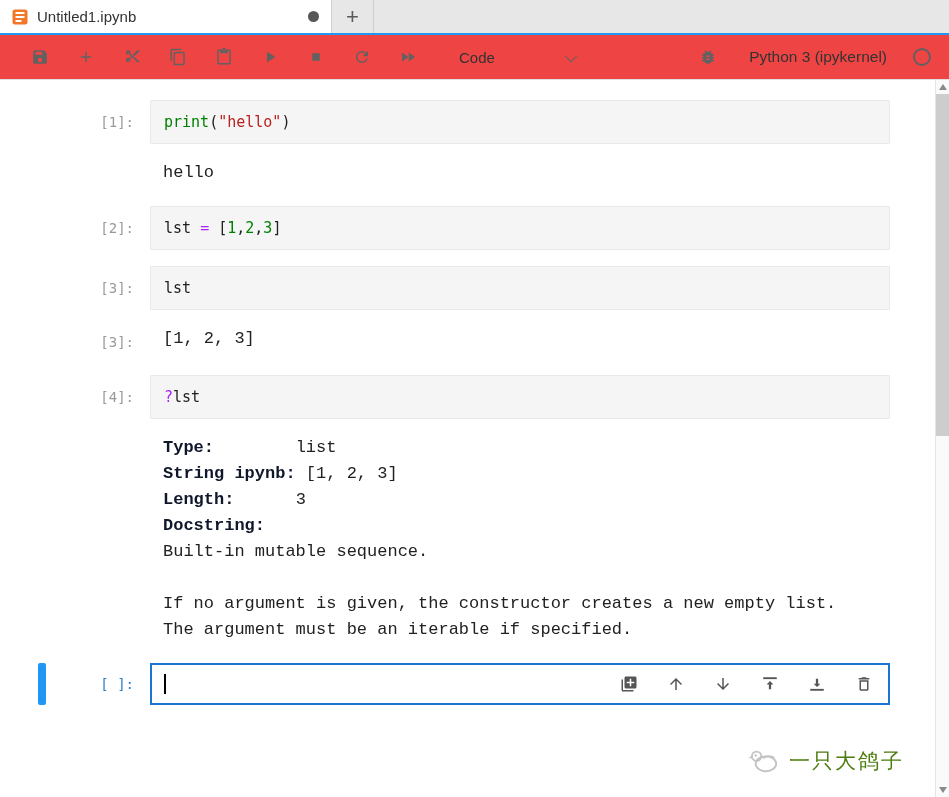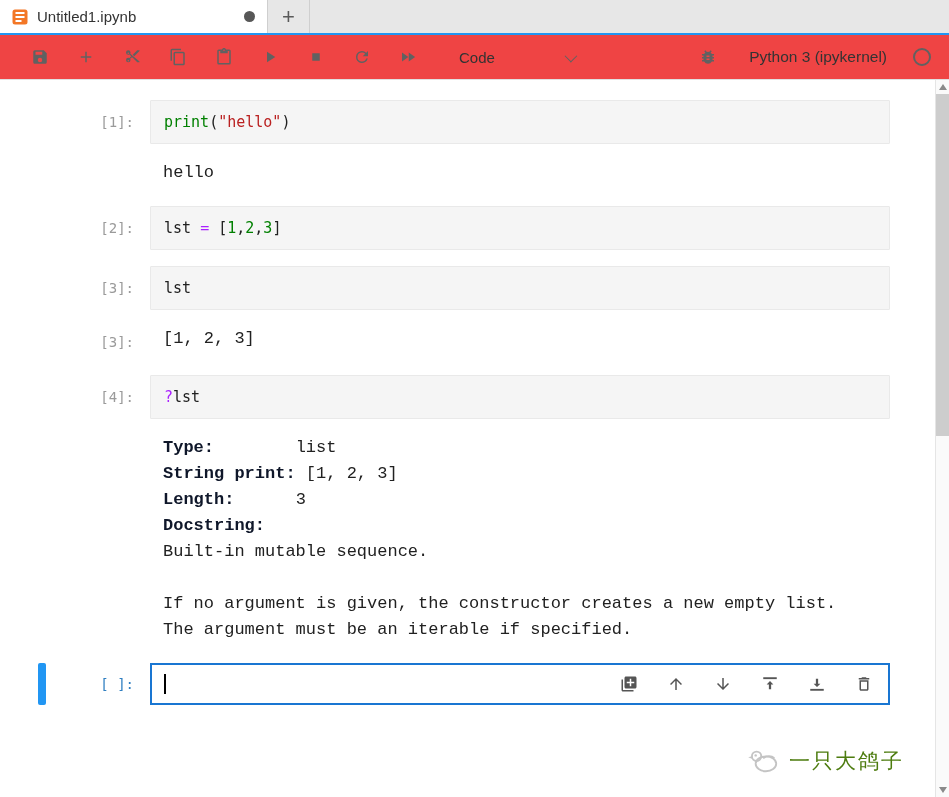--- a/index.html
+++ b/index.html
@@ -10,21 +10,21 @@
     display:flex; flex-direction:column;
     position:relative;
   }
   
   .tab-bar {
     height:35px; background:#e7e7e7;
     border-bottom:2px solid #2196f3;
     display:flex; align-items:stretch; flex:none;
   }
   .tab {
-    width:268px; background:#ffffff;
+    width:332px; background:#ffffff;
     border-right:1px solid #cfcfcf;
     display:flex; align-items:center; gap:9px; padding:0 12px;
   }
   .tab-title { font-size:15px; color:#333; }
   .nb-icon { width:16px; height:16px; flex:none; }
   .dirty-dot {
     margin-left:auto; width:11px; height:11px; border-radius:50%;
     background:#575757; flex:none;
   }
   .new-tab {
@@ -234,21 +234,21 @@
       </div>
       <div class="row cell-row">
         <div class="prompt">[4]:</div>
         <div class="cell-input">
           <pre class="code"><span class="tok-operator">?</span><span class="tok-plain">lst</span></pre>
         </div>
       </div>
       <div class="row output-row">
         <div class="prompt"></div>
         <pre class="out-body"><span class="tok-key">Type:</span><span class="tok-plain">        list</span>
-<span class="tok-key">String print:</span><span class="tok-plain"> [1, 2, 3]</span>
+<span class="tok-key">String ipynb:</span><span class="tok-plain"> [1, 2, 3]</span>
 <span class="tok-key">Length:</span><span class="tok-plain">      3</span>
 <span class="tok-key">Docstring:</span>
 <span class="tok-plain">Built-in mutable sequence.</span>
 
 <span class="tok-plain">If no argument is given, the constructor creates a new empty list.</span>
 <span class="tok-plain">The argument must be an iterable if specified.</span></pre>
       </div>
       <div class="row cell-row active-row">
       <div class="collapser"></div>
       <div class="prompt">[ ]:</div>

